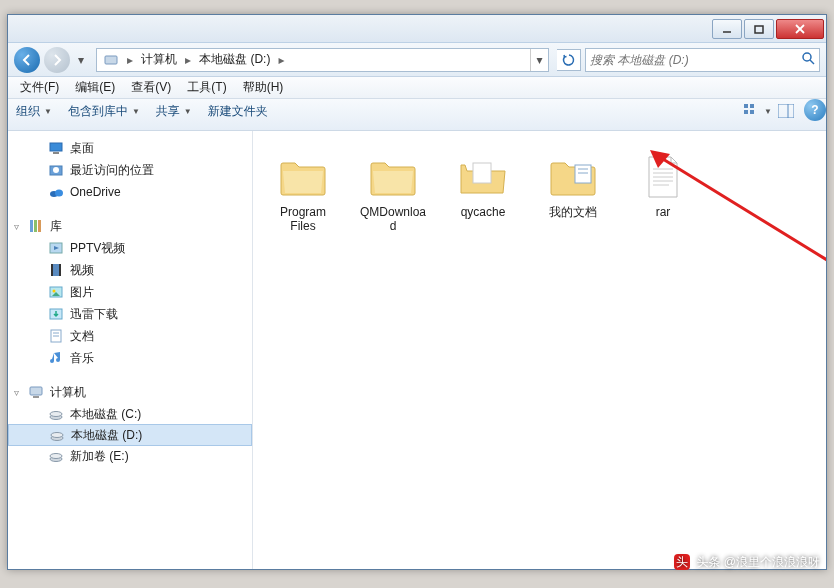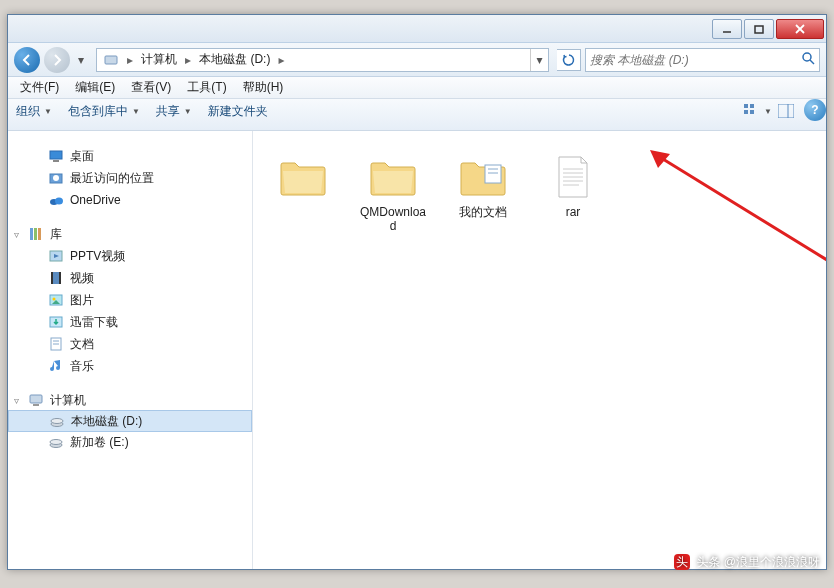--- a/index.html
+++ b/index.html
@@ -24,21 +24,21 @@
 .menubar { height: 22px; background: linear-gradient(#fbfcfe,#eef3f8); border-bottom: 1px solid #d3dde8; display: flex; align-items: center; padding: 0 4px; }
 .menu-item { padding: 8px 8px; height: 100%; display: flex; align-items: center; cursor: pointer; color: #222; }
 .toolbar { height: 32px; background: linear-gradient(#f7fafd,#e6eef7); border-bottom: 1px solid #cdd9e6; display: flex; padding: 0 0; }
 .tb-item { padding: 0 8px; height: 24px; display: flex; align-items: center; cursor: pointer; color: #1a4b7a; gap: 4px; }
 .tb-arrow { font-size: 8px; color: #555; }
 .tb-spacer { flex: 1; }
 .tb-icon-btn { width: 28px; height: 24px; display: flex; align-items: center; justify-content: center; cursor: pointer; color: #1a4b7a; }
 .help-btn { width: 22px; height: 22px; border-radius: 50%; background: radial-gradient(circle at 30% 30%, #8ec8f0, #2a7dc0); color: #fff; display: flex; align-items: center; justify-content: center; font-weight: bold; cursor: pointer; margin-left: 4px; }
 .body-area { flex: 1; display: flex; overflow: hidden; }
 .sidebar { width: 245px; background: #fff; border-right: 1px solid #dfe5ec; overflow-y: auto; padding: 6px 0; }
-.tree-group { margin-bottom: 12px; margin-top: 8px; }
+.tree-group { margin-bottom: 12px; }
 .tree-item { height: 22px; display: flex; align-items: center; padding-left: 18px; cursor: pointer; color: #222; gap: 6px; }
 .tree-item.child { padding-left: 40px; }
 .tree-item.selected { background: #d4e6f7; border: 1px solid #a8c8e8; margin: -1px 0; }
 .tree-item .collapse { position: absolute; left: 22px; font-size: 10px; color: #888; }
 .tree-item.root { padding-left: 20px; position: relative; }
 .tree-item.root .collapse { left: 6px; }
 .tree-icon { width: 16px; height: 16px; display: flex; align-items: center; justify-content: center; flex-shrink: 0; }
 .content { flex: 1; background: #fff; padding: 18px 10px; display: flex; flex-wrap: wrap; align-content: flex-start; gap: 10px; position: relative; }
 .file-item { width: 80px; display: flex; flex-direction: column; align-items: center; cursor: pointer; padding: 4px; }
 .file-icon { width: 48px; height: 48px; display: flex; align-items: center; justify-content: center; margin-bottom: 4px; }
@@ -266,20 +266,29 @@
           <span class="collapse">▿</span>
           <span class="tree-icon">
               <svg width="16" height="16" viewBox="0 0 16 16">
                 <rect x="2" y="3" width="12" height="8" rx="1" fill="#c8d8e8" stroke="#7a9abf"></rect>
                 <rect x="5" y="12" width="6" height="2" fill="#999"></rect>
               </svg>
             </span>
           <span>计算机</span>
         </div>
         <div id="drive-group">
+            <div class="tree-item child">
+              <span class="tree-icon">
+                <svg width="16" height="16" viewBox="0 0 16 16">
+                  <ellipse cx="8" cy="11" rx="6" ry="2.5" fill="#d0d8e0" stroke="#8a9aaa"></ellipse>
+                  <ellipse cx="8" cy="8" rx="6" ry="2.5" fill="#e8ecf0" stroke="#8a9aaa"></ellipse>
+                </svg>
+              </span>
+              <span>本地磁盘 (C:)</span>
+            </div>
             <div class="tree-item child selected">
               <span class="tree-icon">
                 <svg width="16" height="16" viewBox="0 0 16 16">
                   <ellipse cx="8" cy="11" rx="6" ry="2.5" fill="#d0d8e0" stroke="#8a9aaa"></ellipse>
                   <ellipse cx="8" cy="8" rx="6" ry="2.5" fill="#e8ecf0" stroke="#8a9aaa"></ellipse>
                 </svg>
               </span>
               <span>本地磁盘 (D:)</span>
             </div>
             <div class="tree-item child">
@@ -296,29 +305,39 @@
     </div>
 
     <div class="content" id="file-pane">
       <div class="file-item">
           <div class="file-icon">
             <svg class="folder-svg" viewBox="0 0 48 40">
               <path d="M2 8 L2 36 Q2 38 4 38 L44 38 Q46 38 46 36 L46 12 Q46 10 44 10 L20 10 L16 6 L4 6 Q2 6 2 8" fill="#f5d788" stroke="#d4b050"></path>
               <path d="M4 14 L44 14 L42 36 L6 36 Z" fill="#f8e4a8"></path>
             </svg>
           </div>
+          <div class="file-label">Program Files</div>
         </div>
         <div class="file-item">
           <div class="file-icon">
             <svg class="folder-svg" viewBox="0 0 48 40">
               <path d="M2 8 L2 36 Q2 38 4 38 L44 38 Q46 38 46 36 L46 12 Q46 10 44 10 L20 10 L16 6 L4 6 Q2 6 2 8" fill="#f5d788" stroke="#d4b050"></path>
               <path d="M4 14 L44 14 L42 36 L6 36 Z" fill="#f8e4a8"></path>
             </svg>
           </div>
           <div class="file-label">QMDownload</div>
+        </div>
+        <div class="file-item">
+          <div class="file-icon">
+            <svg class="folder-svg" viewBox="0 0 48 40">
+              <path d="M2 8 L2 36 L44 36 L46 14 L8 14 L6 8 Z" fill="#f5d788" stroke="#d4b050"></path>
+              <rect x="14" y="6" width="18" height="20" fill="#fff" stroke="#ccc"></rect>
+            </svg>
+          </div>
+          <div class="file-label">qycache</div>
         </div>
         <div class="file-item">
           <div class="file-icon">
             <svg class="folder-svg" viewBox="0 0 48 40">
               <path d="M2 8 L2 36 Q2 38 4 38 L44 38 Q46 38 46 36 L46 12 Q46 10 44 10 L20 10 L16 6 L4 6 Q2 6 2 8" fill="#f5d788" stroke="#d4b050"></path>
               <rect x="26" y="8" width="16" height="18" fill="#fff" stroke="#8ac"></rect>
               <line x1="29" y1="12" x2="39" y2="12" stroke="#8ac"></line>
               <line x1="29" y1="16" x2="39" y2="16" stroke="#8ac"></line>
             </svg>
           </div>

